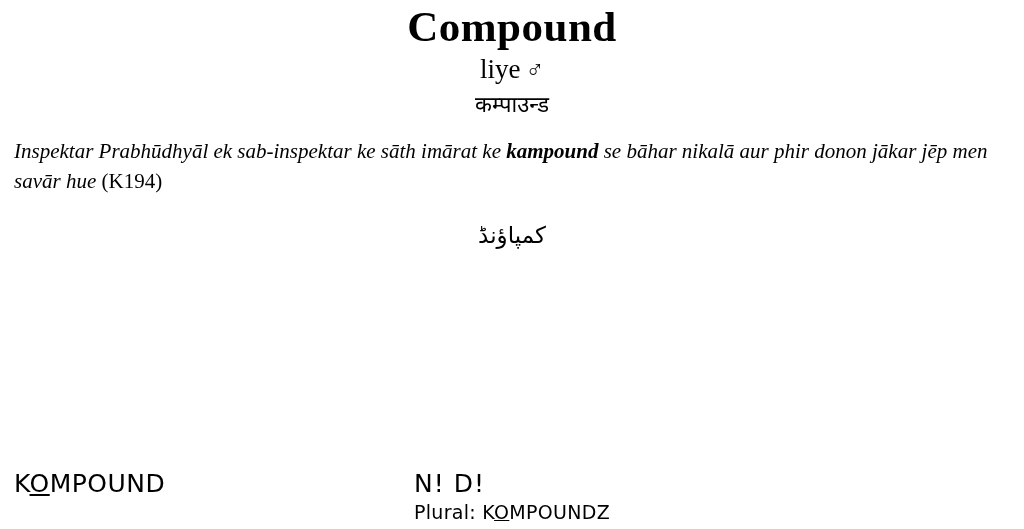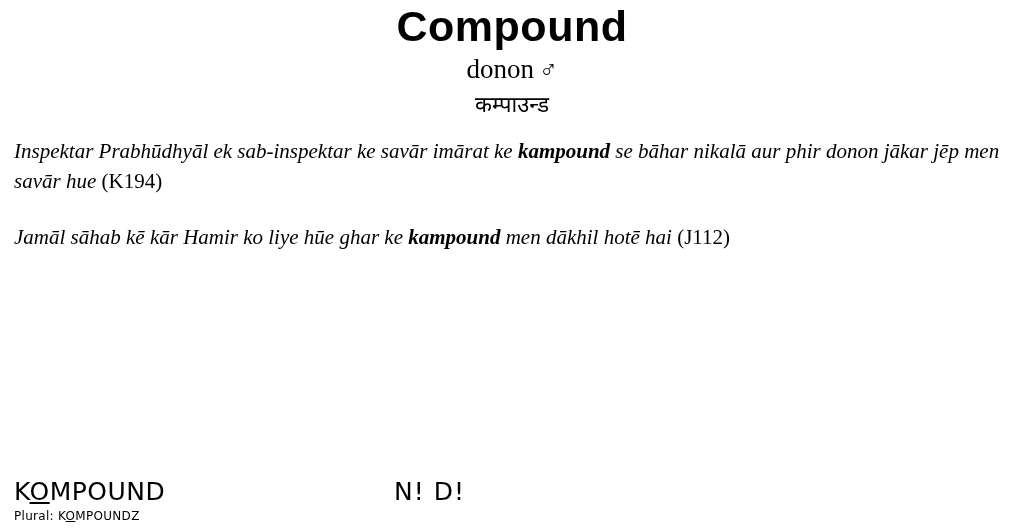--- a/index.html
+++ b/index.html
@@ -16,21 +16,21 @@
   }
   .page {
     position: relative;
     width: 1024px;
     height: 529px;
     box-sizing: border-box;
     padding: 0 14px;
   }
   .headword {
     text-align: center;
-    font-family: Liberation Sans, sans-serif;
+    font-family: Liberation Serif, serif;
     font-weight: bold;
     font-size: 43px;
     line-height: 1.05;
     margin-top: 4px;
     letter-spacing: 0.5px;
   }
   .pos-line {
     text-align: center;
     font-size: 27px;
     margin-top: 6px;
@@ -105,60 +105,59 @@
     height: 28px;
   }
   .phonetic-main {
     font-family: "DejaVu Sans", sans-serif;
     font-size: 25px;
     letter-spacing: 0.5px;
     display: inline-block;
   }
   .phonetic-plural {
     font-family: "DejaVu Sans", sans-serif;
-    font-size: 12px;
+    font-size: 19px;
     letter-spacing: 0.3px;
     margin-top: 4px;
+    text-align: center;
   }
   .nd-mark {
     position: absolute;
-    left: 380px;
+    left: 400px;
     top: 0;
     font-family: "DejaVu Sans", sans-serif;
     font-size: 25px;
     letter-spacing: 1px;
   }
   .u {
     text-decoration: underline;
   }
 </style>
 </head>
 <body>
 
 <div class="page">
 
   <div class="headword">Compound</div>
 
   <div class="pos-line">
-    <span>donon</span><span class="pos-gender">♂</span>
+    <span>liye</span><span class="pos-gender">♂</span>
   </div>
 
   <div class="devanagari-head">कम्पाउन्ड</div>
 
   <div class="example-block">
     <div class="translit">
-      <span>Inspektar Prabhūdhyāl ek sab-inspektar ke savār imārat ke </span><b>kampound</b><span> se bāhar nikalā aur phir donon jākar jēp men savār hue </span><span class="ref">(K194)</span>
+      <span>Inspektar Prabhūdhyāl ek sab-inspektar ke sāth imārat ke </span><b>kampound</b><span> se bāhar nikalā aur phir donon jākar jēp men savār hue </span><span class="ref">(K194)</span>
     </div>
   </div>
 
+  <div class="urdu-line">کمپاؤنڈ</div>
 
   <div class="block2">
-    <div class="translit">
-      <span>Jamāl sāhab kē kār Hamir ko liye hūe ghar ke </span><b>kampound</b><span> men dākhil hotē hai </span><span class="ref">(J112)</span>
-    </div>
   </div>
 
   <div class="footer">
     <div class="footer-row">
       <span class="phonetic-main"><span>K</span><span class="u">O</span><span>MPOUND</span></span>
       <span class="nd-mark">N! D!</span>
     </div>
     <div class="phonetic-plural"><span>Plural: </span><span>K</span><span class="u">O</span><span>MPOUNDZ</span></div>
   </div>
 

